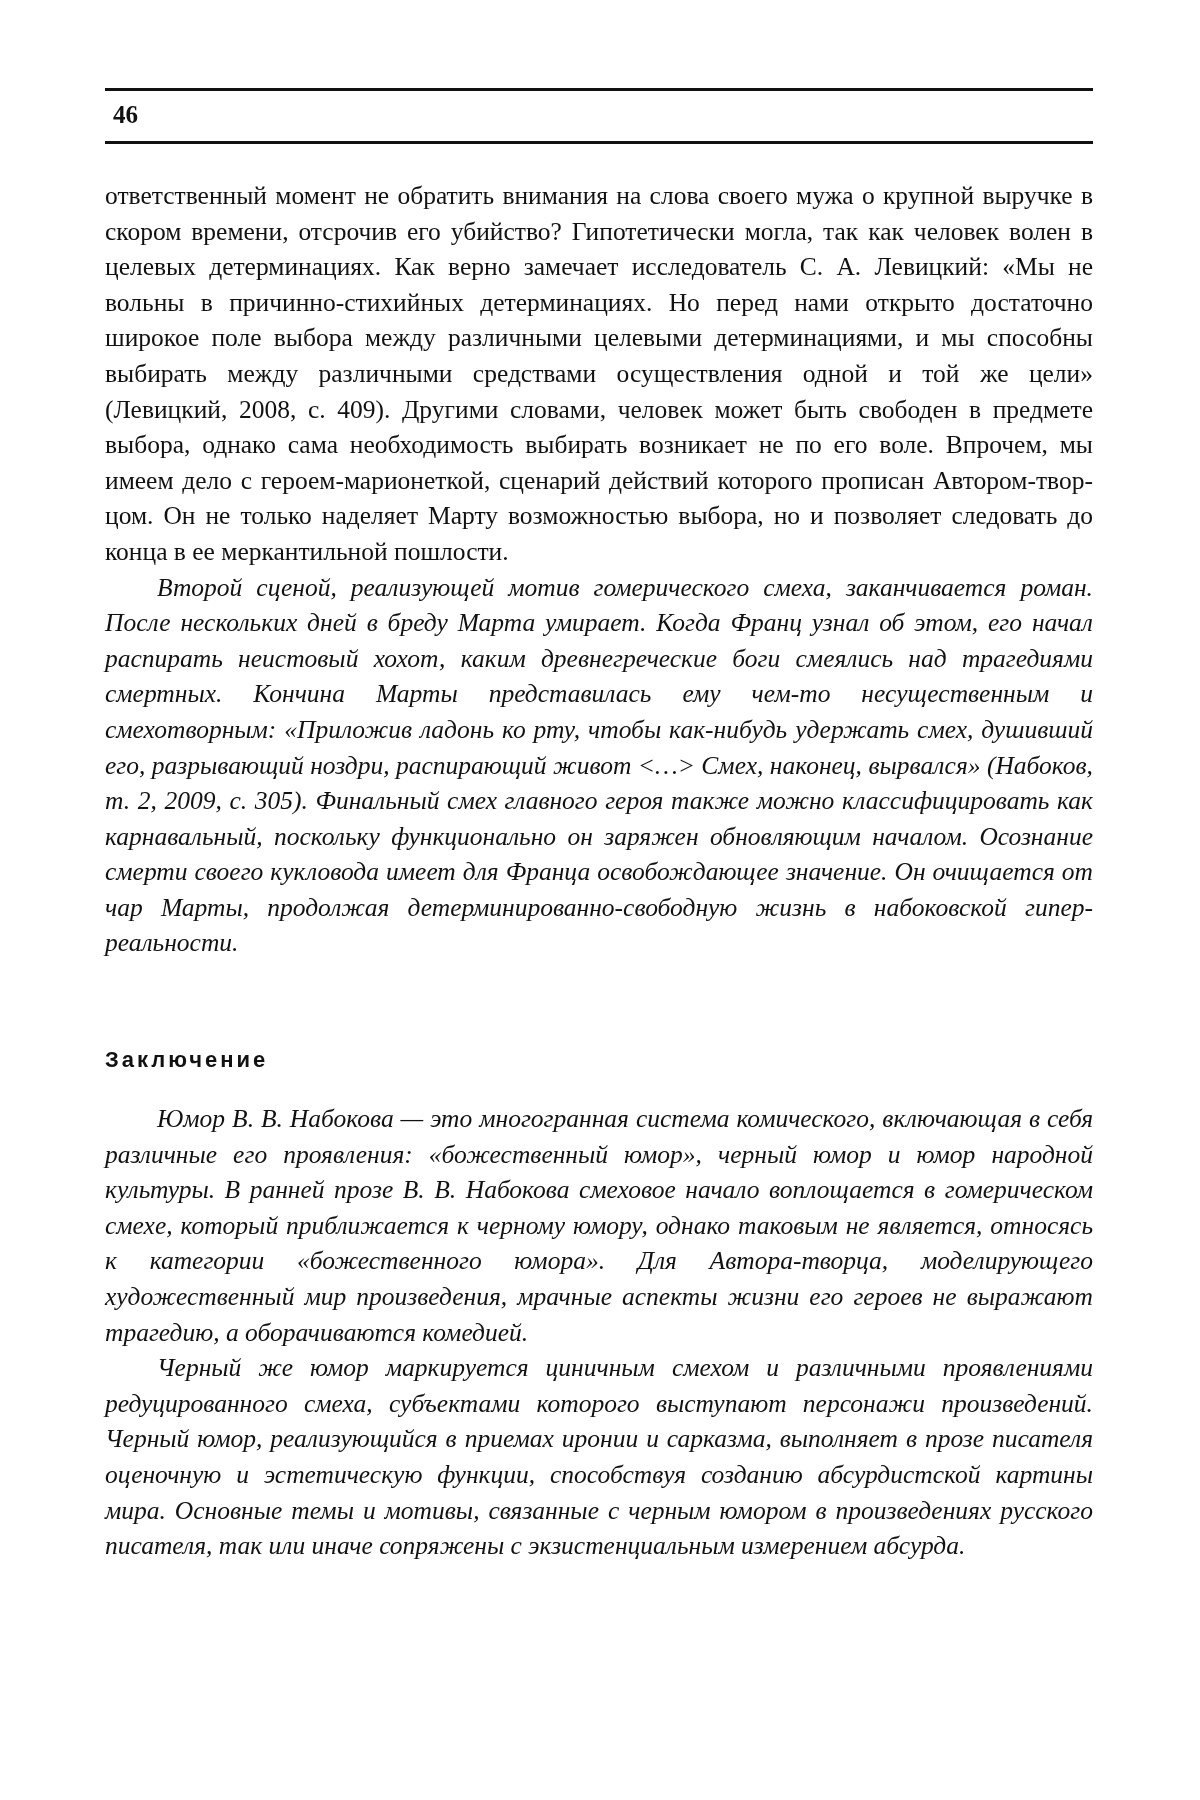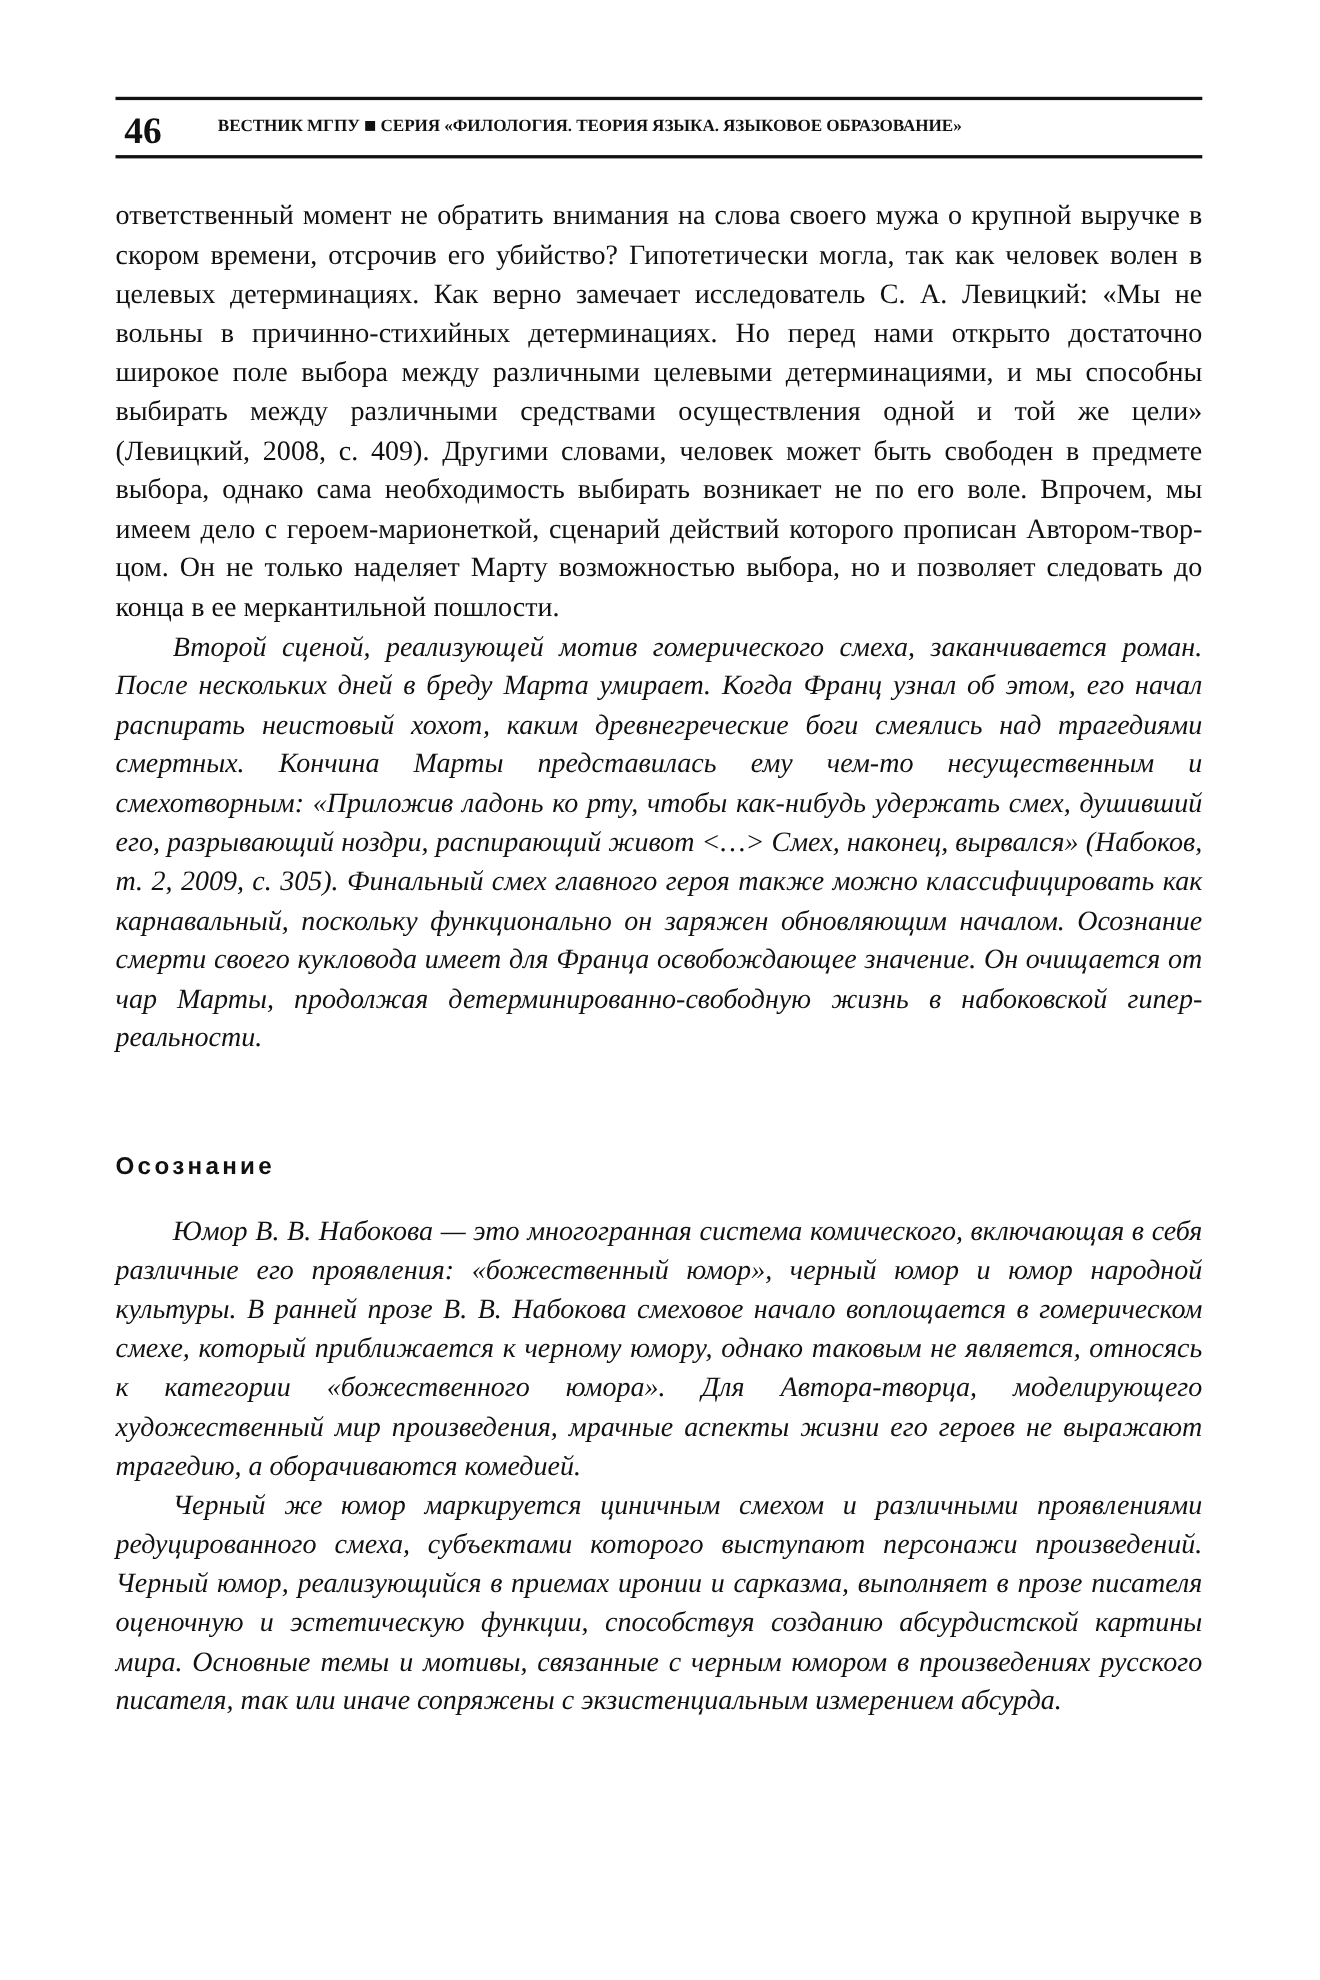--- a/index.html
+++ b/index.html
@@ -24,21 +24,21 @@
   .running-header {
     border-top: 3px solid #111;
     border-bottom: 3px solid #111;
     height: 50px;
     display: flex;
     align-items: center;
     position: relative;
   }
   .page-number {
     font-weight: bold;
-    font-size: 34px;
+    font-size: 25px;
     position: absolute;
     left: 8px;
     top: 10px;
     letter-spacing: 0;
   }
   .journal-title {
     font-weight: bold;
     font-size: 15.6px;
     position: absolute;
     left: 93px;
@@ -76,25 +76,24 @@
     margin: 84px 0 26px 0;
     line-height: 30px;
   }
 </style>
 </head>
 <body>
 
 <div class="page">
   <div class="running-header">
     <span class="page-number">46</span>
-    <span class="journal-title"><span>ВЕСТНИК МГПУ</span><span class="sep"></span><span>СЕРИЯ «ФИЛОЛОГИЯ. ТЕОРИЯ ЯЗЫКА. ЯЗЫКОВОЕ ОБРАЗОВАНИЕ»</span></span>
   </div>
 
   <div class="body-text">
     <p>ответственный момент не обратить внимания на слова своего мужа о крупной выручке в скором времени, отсрочив его убийство? Гипотетически могла, так как человек волен в целевых детерминациях. Как верно замечает исследо­ватель С. А. Левицкий: «Мы не вольны в причинно-стихийных детерминациях. Но перед нами открыто достаточно широкое поле выбора между различными целевыми детерминациями, и мы способны выбирать между различными сред­ствами осуществления одной и той же цели» (Левицкий, 2008, с. 409). Други­ми словами, человек может быть свободен в предмете выбора, однако сама необходимость выбирать возникает не по его воле. Впрочем, мы имеем дело с героем-марионеткой, сценарий действий которого прописан Автором-твор­цом. Он не только наделяет Марту возможностью выбора, но и позволяет следовать до конца в ее меркантильной пошлости.</p>
     <p class="indent">Второй сценой, реализующей мотив гомерического смеха, заканчивается роман. После нескольких дней в бреду Марта умирает. Когда Франц узнал об этом, его начал распирать неистовый хохот, каким древнегреческие боги смеялись над трагедиями смертных. Кончина Марты представилась ему чем-то несущественным и смехотворным: «Приложив ладонь ко рту, чтобы как-нибудь удержать смех, душивший его, разрывающий ноздри, распирающий живот &lt;…&gt; Смех, наконец, вырвался» (Набоков, т. 2, 2009, с. 305). Финальный смех главного героя также можно классифицировать как карнавальный, поскольку функционально он заряжен обновляющим началом. Осознание смерти своего кукловода имеет для Франца освобождающее значение. Он очищается от чар Марты, продолжая детерминированно-свободную жизнь в набоковской гипер­реальности.</p>
 
-    <div class="section-heading">Осознание</div>
+    <div class="section-heading">Заключение</div>
 
     <p class="indent">Юмор В. В. Набокова — это многогранная система комического, включаю­щая в себя различные его проявления: «божественный юмор», черный юмор и юмор народной культуры. В ранней прозе В. В. Набокова смеховое нача­ло воплощается в гомерическом смехе, который приближается к черному юмору, однако таковым не является, относясь к категории «божественного юмора». Для Автора-творца, моделирующего художественный мир произве­дения, мрачные аспекты жизни его героев не выражают трагедию, а оборачи­ваются комедией.</p>
     <p class="indent">Черный же юмор маркируется циничным смехом и различными проявле­ниями редуцированного смеха, субъектами которого выступают персонажи произведений. Черный юмор, реализующийся в приемах иронии и сарказма, выполняет в прозе писателя оценочную и эстетическую функции, способствуя созданию абсурдистской картины мира. Основные темы и мотивы, связанные с черным юмором в произведениях русского писателя, так или иначе сопряже­ны с экзистенциальным измерением абсурда.</p>
   </div>
 </div>
 
 </body></html>

